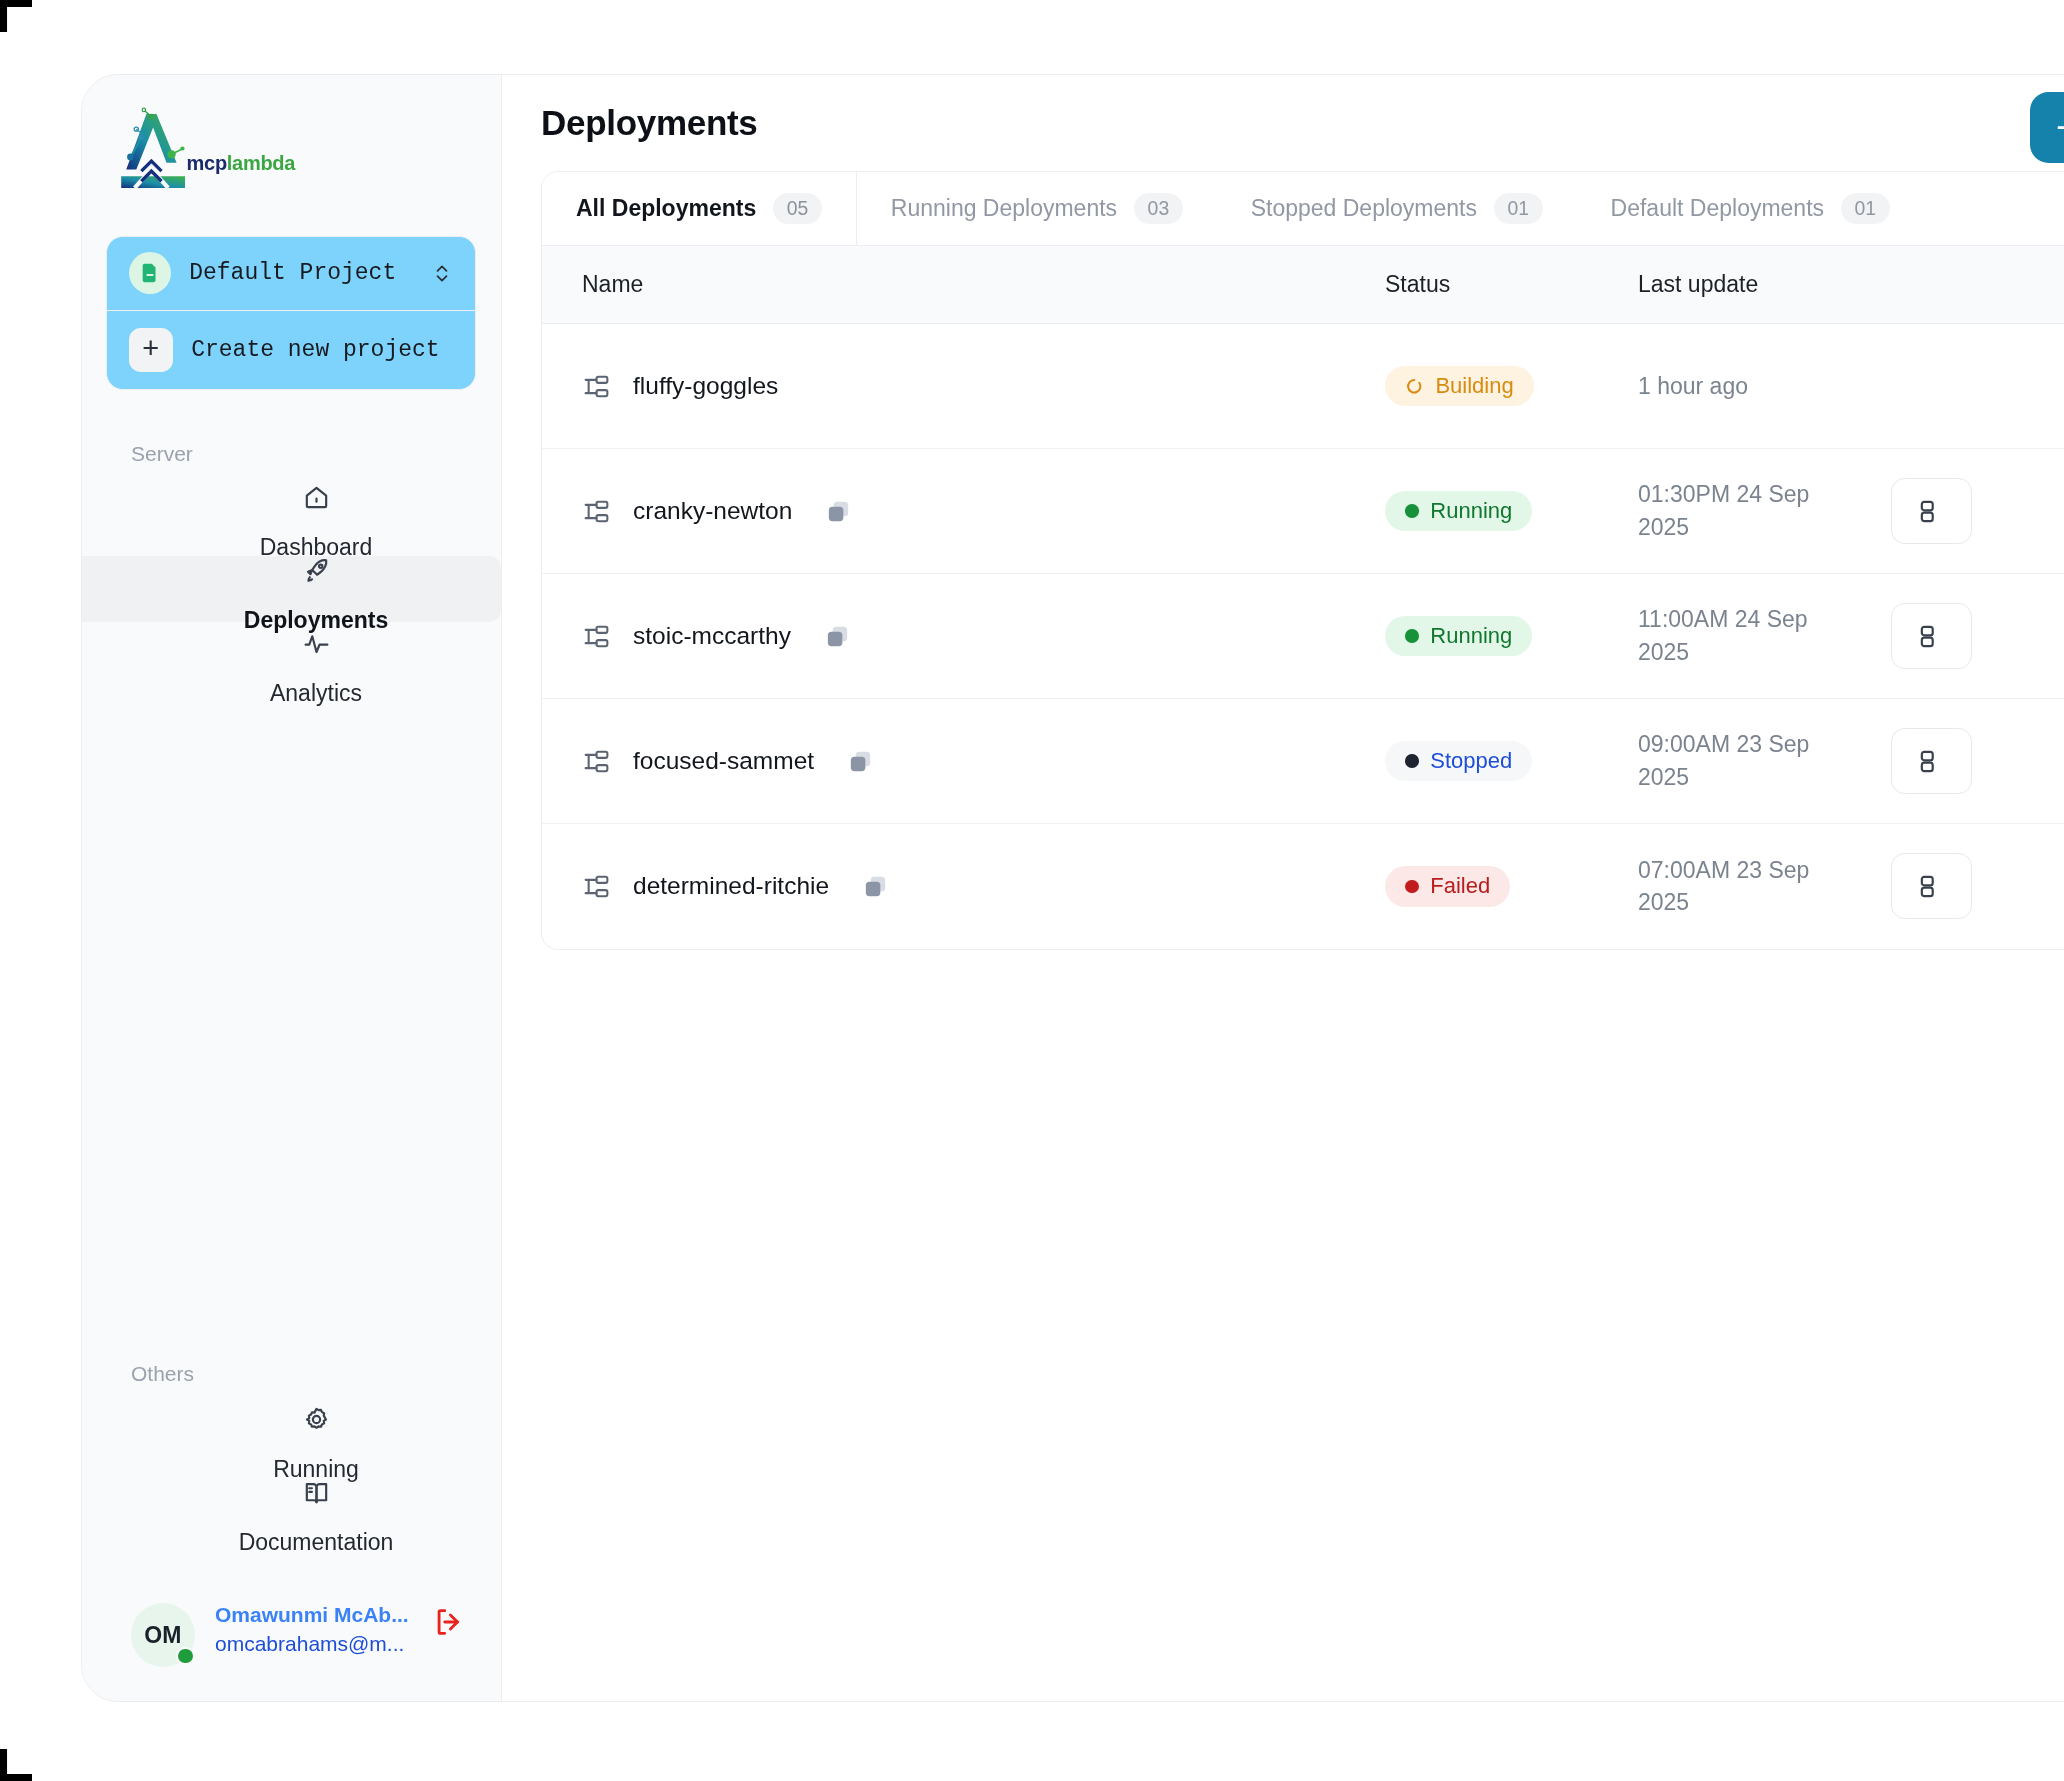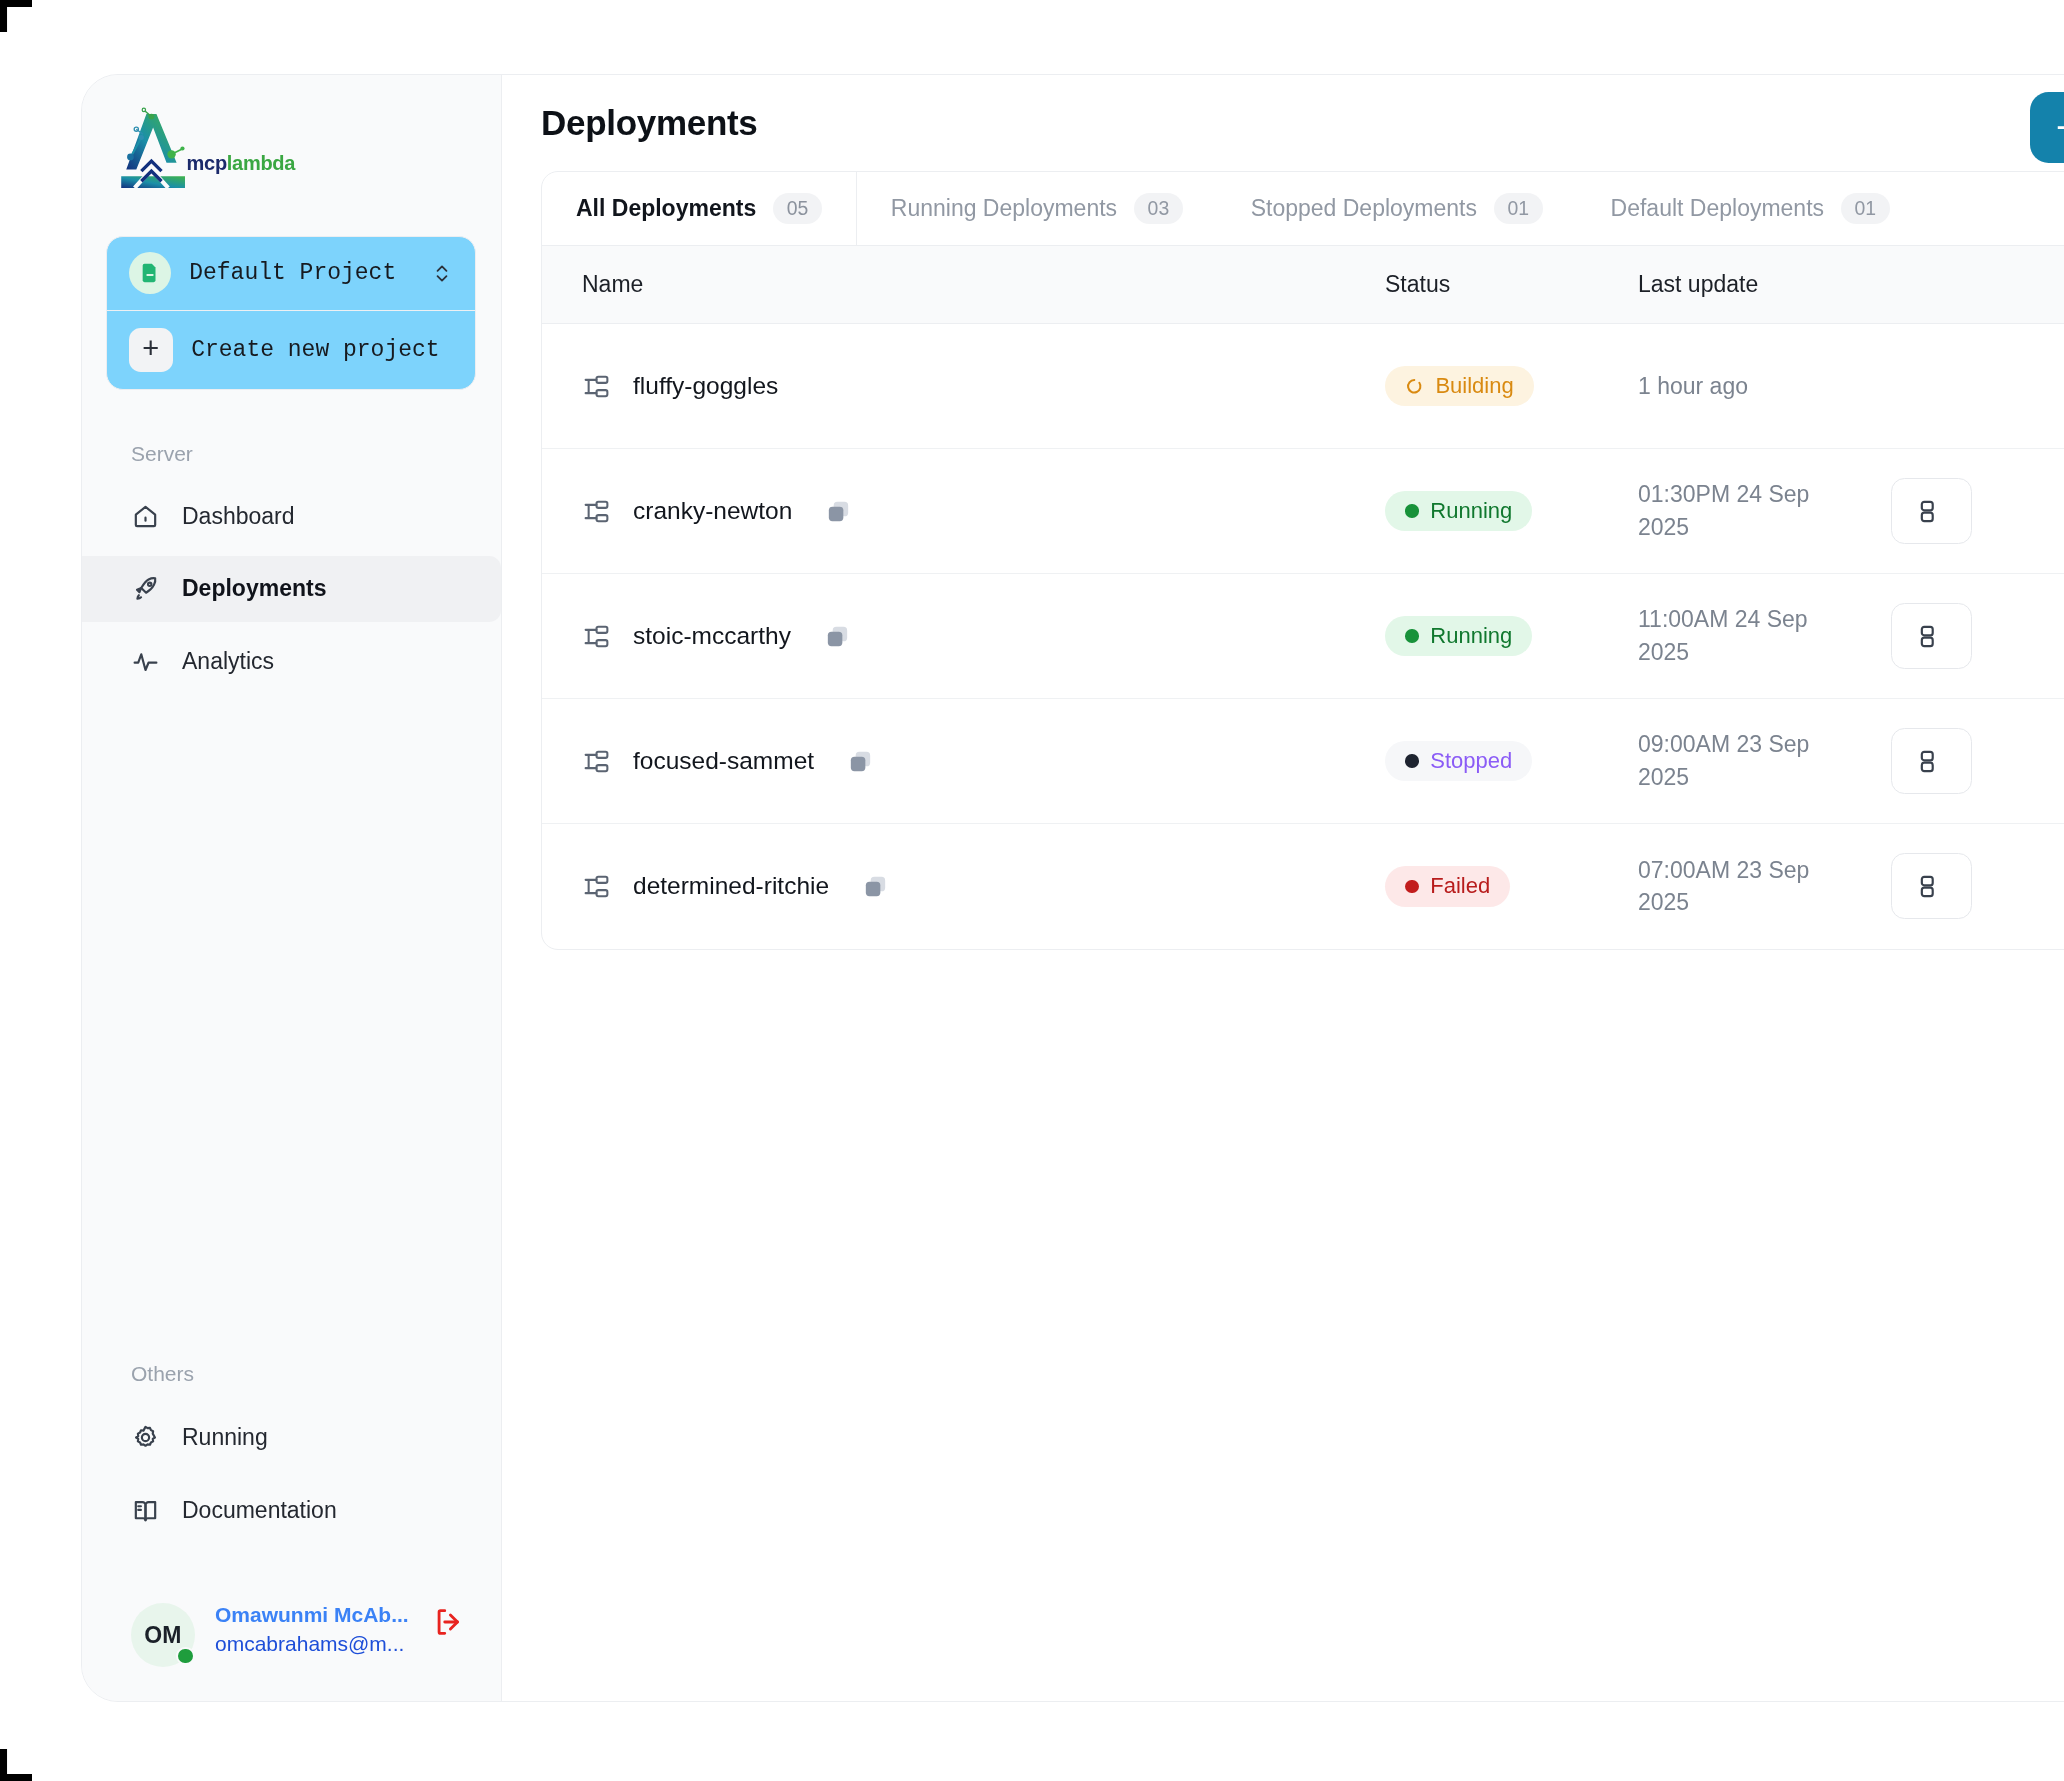--- a/index.html
+++ b/index.html
@@ -119,20 +119,21 @@
   .nav-list { display: flex; flex-direction: column; }
   .nav-item {
     display: flex;
     align-items: center;
     gap: 22px;
     height: 66px;
     margin: 3.4px 0;
     padding-left: 49px;
     cursor: pointer;
     border-radius: 0;
+    flex-direction: column;
   }
   .nav-item.active {
     background: #f0f1f3;
     border-top-right-radius: 11.8px;
     border-bottom-right-radius: 11.8px;
     margin-right: 0;
   }
   .nav-item .nav-icon { width: 29px; height: 29px; flex: 0 0 29px; display: block; }
   .nav-label { font-size: 23px; color: #242830; }
   .nav-item.active .nav-label { font-weight: 600; color: #10131a; }
@@ -317,21 +318,21 @@
     gap: 11.8px;
     border-radius: 842px;
     padding: 9.3px 20px;
     font-size: 22px;
     line-height: 1;
     white-space: nowrap;
   }
   .badge .dot { width: 13.5px; height: 13.5px; border-radius: 50%; display: block; }
   .badge.building { background: #fdf3e0; color: #d98a11; }
   .badge.running  { background: #e2f7e8; color: #10782e; }
-  .badge.stopped  { background: #f6f7f9; color: #8b5cf6; }
+  .badge.stopped  { background: #f6f7f9; color: #1d4ed8; }
   .badge.failed   { background: #fde8e8; color: #b81c1c; }
   .spinner { width: 18.6px; height: 18.6px; flex: 0 0 18.6px; }
 
   .update-text {
     font-size: 23px;
     color: #7b838f;
     line-height: 1.42;
     max-width: 211px;
   }
   .row-action-btn {

